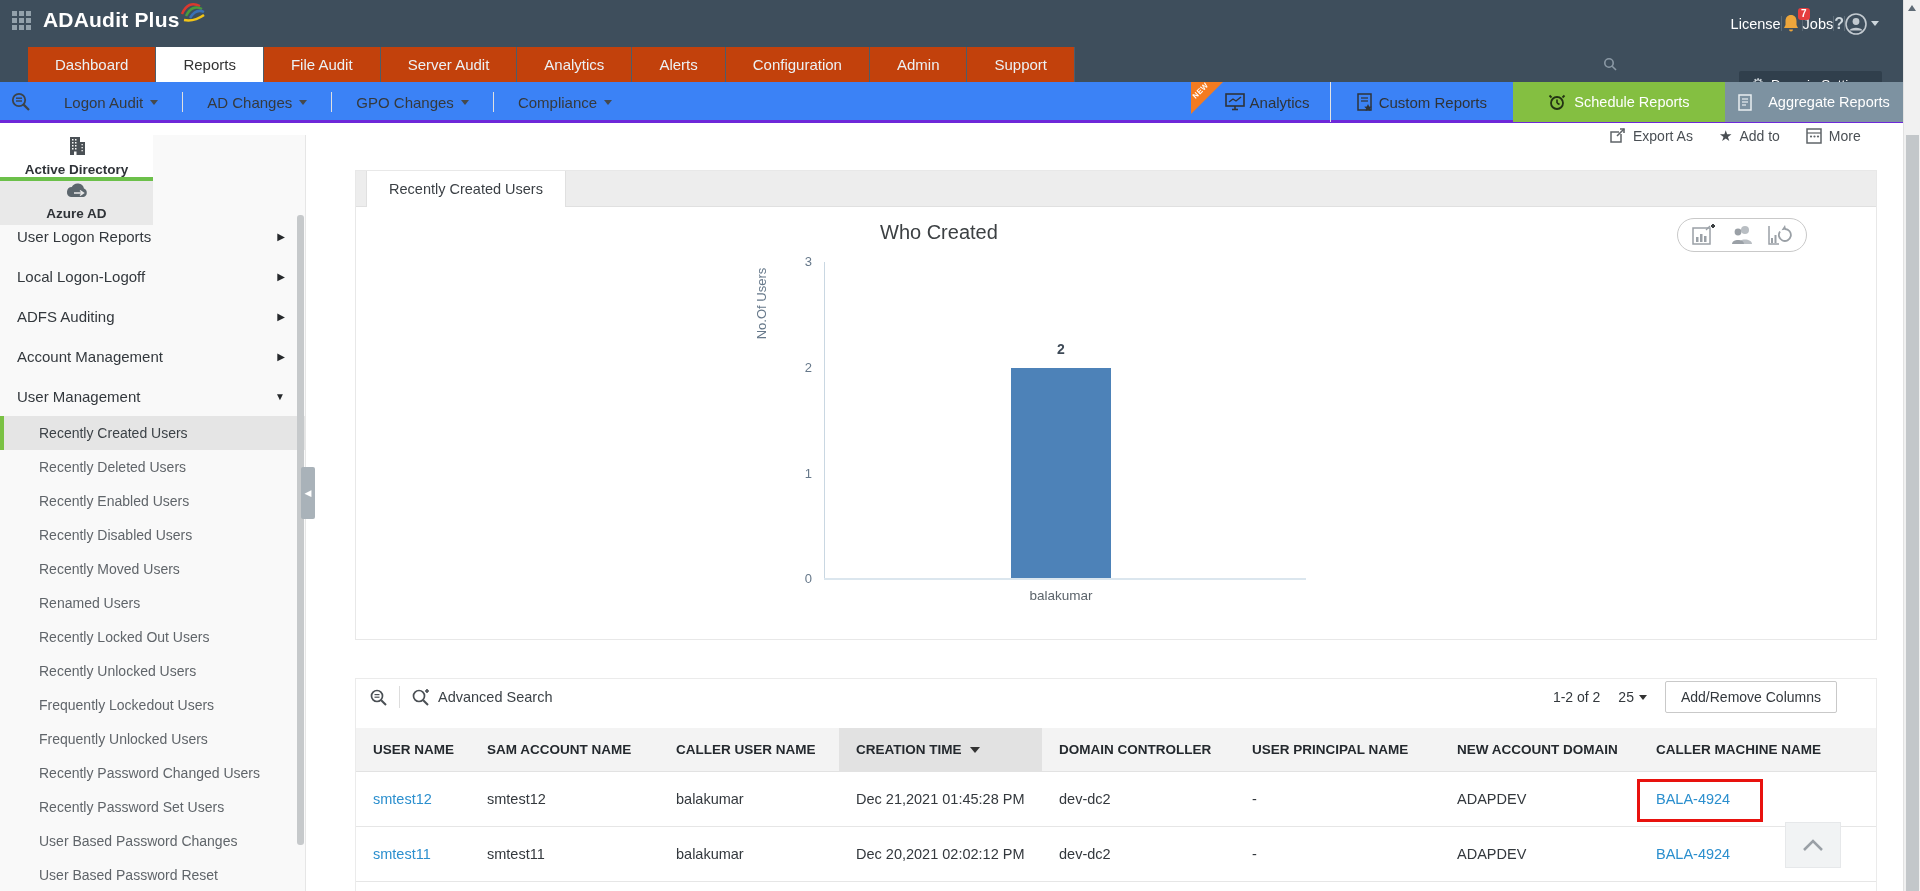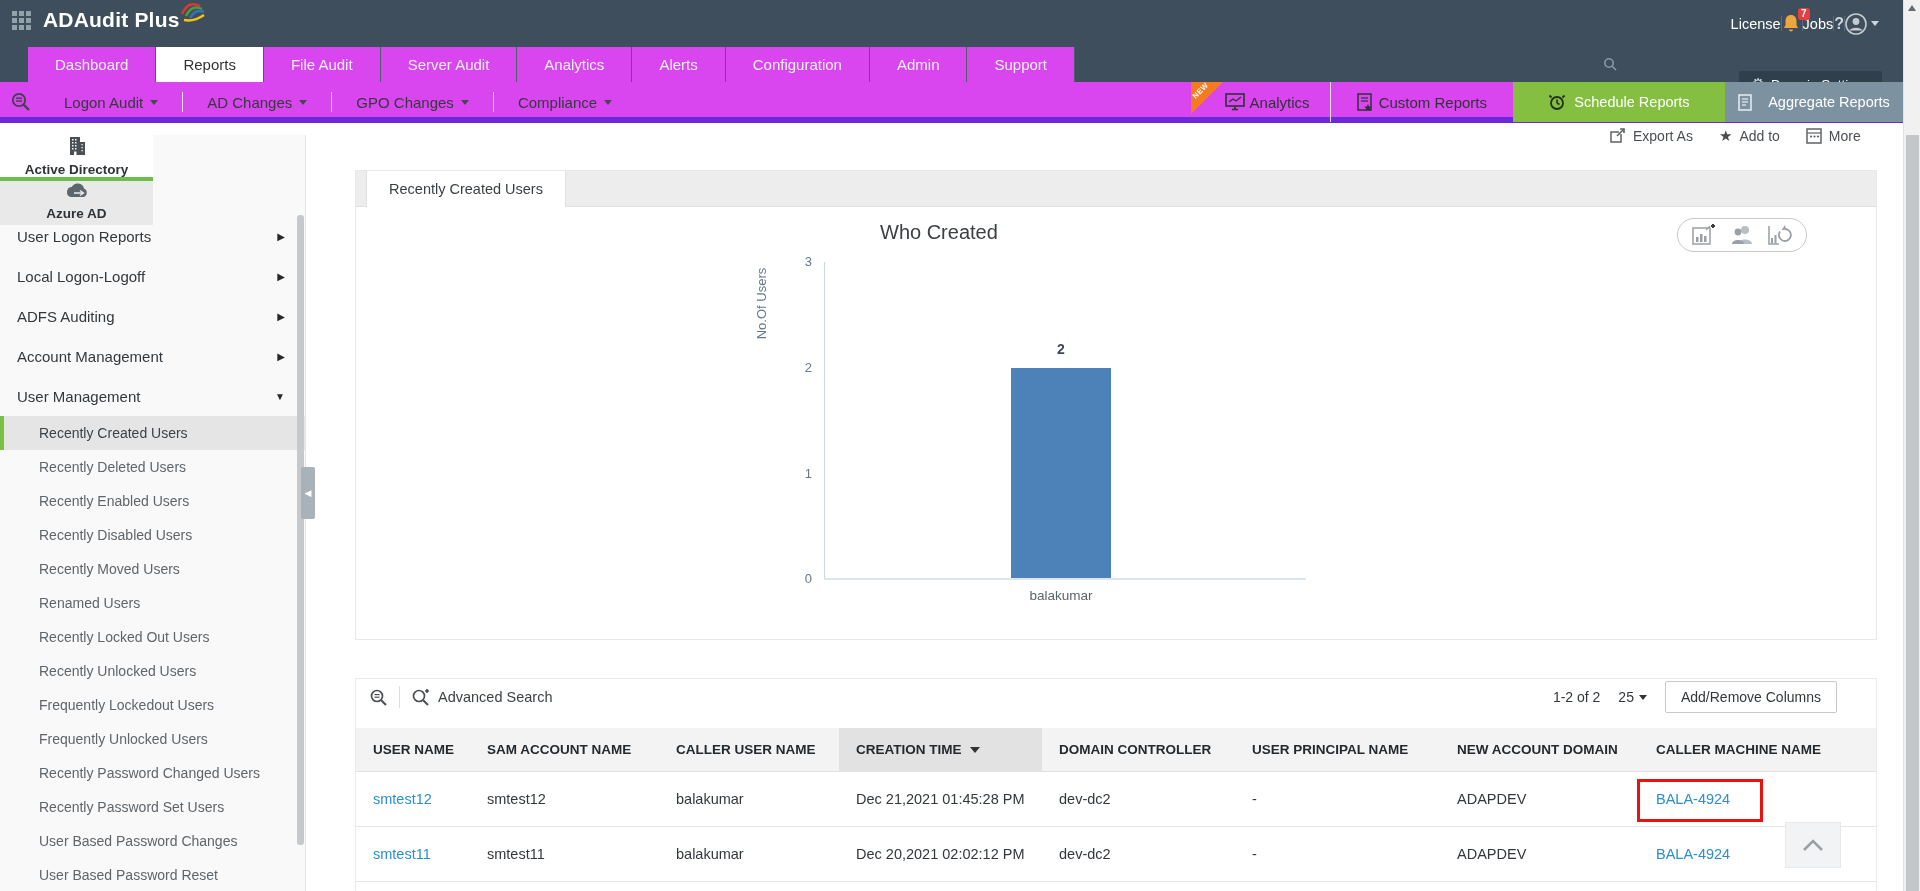--- a/index.html
+++ b/index.html
@@ -17,32 +17,32 @@
   .tb-sep { width:1px; height:15px; background:#5b6a76; }
   .bell-wrap { position:relative; width:20px; height:20px; }
   .bell-badge { position:absolute; top:-6px; right:-8px; background:#e53e3e; color:#fff; font-size:10px; line-height:12px; padding:0 3px; border-radius:3px; font-weight:bold; }
   .help-q { color:#cdd6dc; font-size:16px; font-weight:bold; }
   .avatar-wrap { display:flex; align-items:center; gap:4px; }
   .caret-down { width:0; height:0; border-left:4px solid transparent; border-right:4px solid transparent; border-top:5px solid #cdd6dc; display:inline-block; }
 
   
   .navrow { position:absolute; left:0; top:47px; width:1903px; height:35px; background:#3e4e5c; }
   .navtabs { position:absolute; left:28px; top:0; height:35px; display:flex; }
-  .navtab { height:35px; line-height:35px; padding:0 27px; background:#d946ef; color:#ecf1f4; font-size:15px; border-right:1px solid #4c5d6b; cursor:pointer; white-space:nowrap; }
+  .navtab { height:35px; line-height:35px; padding:0 27px; background:#c2410c; color:#ecf1f4; font-size:15px; border-right:1px solid #4c5d6b; cursor:pointer; white-space:nowrap; }
   .navtab.active { background:#fff; color:#333; }
   .navrow-right { position:absolute; right:21px; top:4px; display:flex; gap:13px; align-items:center; }
   .hdr-search { position:relative; }
   .hdr-search input { width:130px; height:27px; background:#303f4c; border:1px solid #2a3843; border-radius:8px; color:#a7b5c0; font-size:13.5px; padding:0 0 0 26px; font-family:inherit;margin-top:39px; }
   .hdr-search input::placeholder { color:#a7b5c0; }
   .hdr-search svg { position:absolute; left:7px; top:6px; }
   .domain-btn { height:27px; background:#303f4c; border-radius:2px; color:#fff; font-size:13.5px; display:flex; align-items:center; gap:6px; padding:0 12px; cursor:pointer; }
   .gear-glyph { color:#c9d1d7; font-size:15px; font-family:"DejaVu Sans",sans-serif; }
 
   
-  .subnav { position:absolute; left:0; top:82px; width:1903px; height:41px; background:#d946ef; border-bottom:6px solid #6d28d9;text-align:center; }
+  .subnav { position:absolute; left:0; top:82px; width:1903px; height:41px; background:#3b82f6; border-bottom:3px solid #6d28d9;text-align:center; }
   .subnav-left { position:absolute; left:10px; top:0; height:40px; display:flex; align-items:center; }
   .subnav-menu { display:flex; align-items:center; gap:7px; padding:0 24px; color:#35393d; font-size:15px; cursor:pointer; white-space:nowrap; }
   .menu-caret { width:0; height:0; border-left:4px solid transparent; border-right:4px solid transparent; border-top:5px solid #45494d; }
   .sn-sep { width:1px; height:20px; background:#e0e0e0; }
   .subnav-right { position:absolute; right:0; top:0; height:40px; display:flex; align-items:stretch; }
   .analytics-cell { position:relative; display:flex; align-items:center; gap:5px; padding:0 20px 0 34px; font-size:15px; color:#2f3338; cursor:pointer; }
   .new-ribbon { position:absolute; left:0; top:0; width:0; height:0; border-top:32px solid #f47b20; border-right:32px solid transparent; }
   .new-ribbon-text { position:absolute; left:0px; top:4px; color:#fff; font-size:7.5px; font-weight:bold; transform:rotate(-45deg); letter-spacing:.5px; }
   .custom-cell { display:flex; align-items:center; gap:6px; padding:0 26px; font-size:15px; color:#2f3338; border-left:1px solid #e3e3e3; cursor:pointer; }
   .btn-schedule { width:212px; background:#84bf41; color:#fff; font-size:14.5px; display:flex; align-items:center; justify-content:center; gap:8px; cursor:pointer; }

